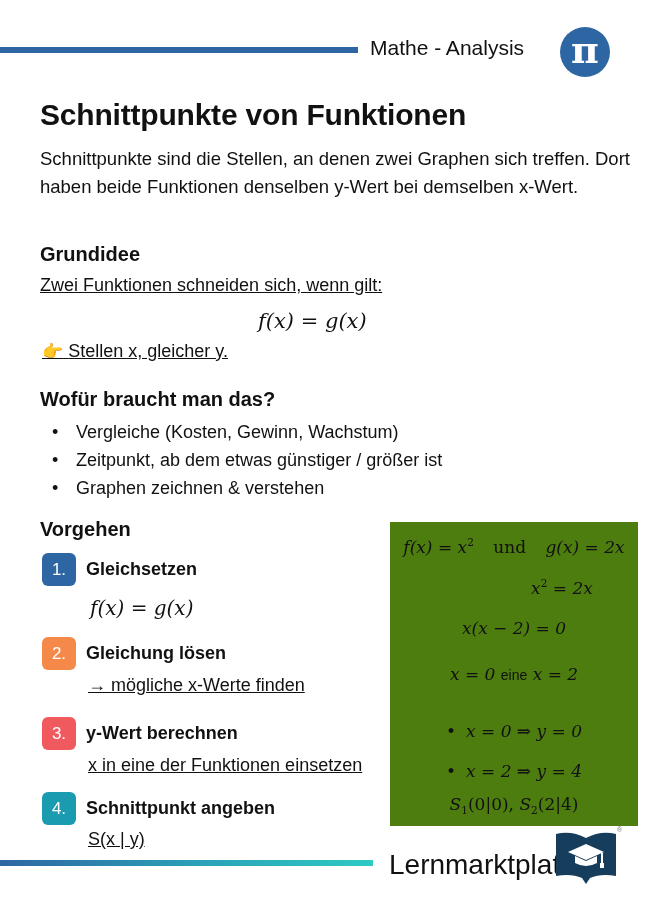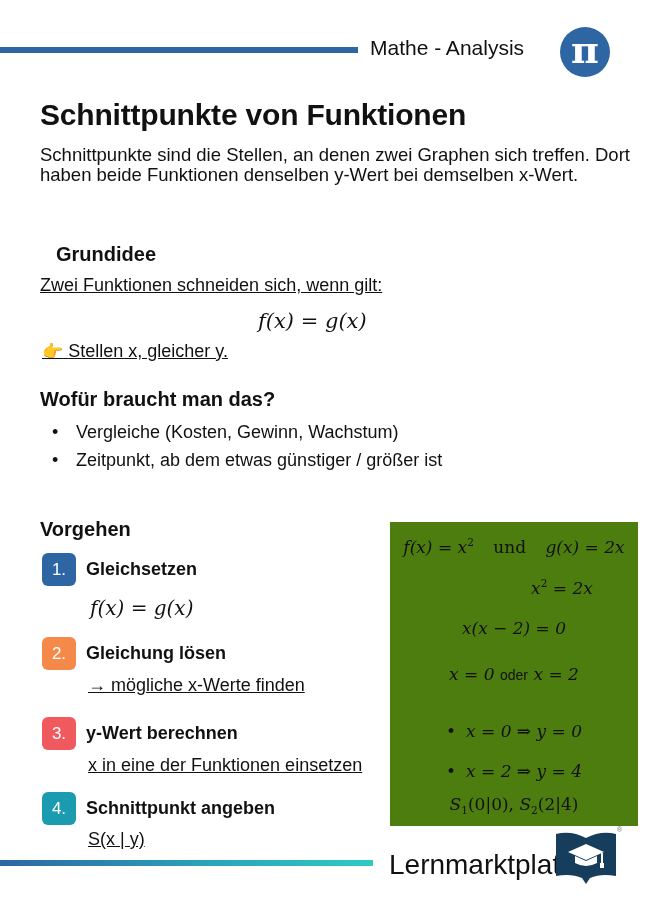--- a/index.html
+++ b/index.html
@@ -5,21 +5,21 @@
   html, body { margin:0; padding:0; background:#ffffff; }
   body { width:645px; height:909px; position:relative; overflow:hidden;
          font-family:"Liberation Sans", "DejaVu Sans", sans-serif; color:#111; }
   .abs { position:absolute; }
   .top-line { left:0; top:47px; width:358px; height:6px; background:#2e66a3; }
   .header-title { left:370px; top:36px; font-size:21px; color:#111; white-space:nowrap; }
   .pi-logo { left:560px; top:27px; width:50px; height:50px; border-radius:50%;
              background:#2e66a3; color:#fff; font-family:"DejaVu Serif", serif;
              font-size:38px; line-height:46px; text-align:center; font-weight:bold; }
   .title { left:40px; top:98px; font-size:30px; font-weight:bold; white-space:nowrap; letter-spacing:-0.2px; }
-  .intro { left:40px; top:145px; width:590px; font-size:18.5px; line-height:20px; }
+  .intro { left:40px; top:145px; width:590px; font-size:18.5px; line-height:28px; }
   .h2 { font-size:20px; font-weight:bold; white-space:nowrap; }
   .txt { font-size:18px; white-space:nowrap;text-decoration:underline; }
   .math { font-family:"DejaVu Serif", "Liberation Serif", serif; font-style:italic; white-space:nowrap; }
   .math .up { font-style:normal; }
   .math sup { font-size:0.62em; font-style:normal; }
   .math sub { font-size:0.62em; font-style:normal; }
   .bullets { left:48px; top:418px; margin:0; padding:0; list-style:none; font-size:18px; line-height:28px; }
   .bullets li { position:relative; padding-left:28px; white-space:nowrap; }
   .bullets li::before { content:"•"; position:absolute; left:4px; top:0; }
   .badge { width:34px; height:33px; border-radius:6px; color:#fff; font-size:17px;
@@ -37,32 +37,33 @@
 </head>
 <body>
 
 <div class="abs top-line"></div>
 <div class="abs header-title">Mathe - Analysis</div>
 <div class="abs pi-logo">π</div>
 
 <div class="abs title">Schnittpunkte von Funktionen</div>
 <div class="abs intro">Schnittpunkte sind die Stellen, an denen zwei Graphen sich treffen. Dort haben beide Funktionen denselben y-Wert bei demselben x-Wert.</div>
 
-<div class="abs h2" style="left:40px;top:243px;margin-left:16px;">Grundidee</div>
+<div class="abs h2" style="left:40px;top:243px;">Grundidee</div>
 <div class="abs txt" style="left:40px;top:275px;">Zwei Funktionen schneiden sich, wenn gilt:</div>
 <div class="abs math" style="left:258px;top:309px;font-size:21px;">f(x) = g(x)</div>
 <div class="abs txt" style="left:42px;top:341px;">
   <span style="font-size:17px;">👉</span>
   <span>Stellen x, gleicher y.</span>
 </div>
 
 <div class="abs h2" style="left:40px;top:388px;">Wofür braucht man das?</div>
 <ul class="abs bullets">
   <li>Vergleiche (Kosten, Gewinn, Wachstum)</li>
   <li>Zeitpunkt, ab dem etwas günstiger / größer ist</li>
+  <li>Graphen zeichnen &amp; verstehen</li>
 </ul>
 
 <div class="abs h2" style="left:40px;top:518px;">Vorgehen</div>
 
 <div class="abs badge" style="left:42px;top:553px;background:#2e66a3;">1.</div>
 <div class="abs step-title" style="left:86px;top:559px;">Gleichsetzen</div>
 <div class="abs math" style="left:90px;top:596px;font-size:20px;">f(x) = g(x)</div>
 
 <div class="abs badge" style="left:42px;top:637px;background:#f5894a;">2.</div>
 <div class="abs step-title" style="left:86px;top:643px;">Gleichung lösen</div>
@@ -81,21 +82,21 @@
     <span>f(x) = x</span><sup>2</sup>
     <span class="up" style="margin:0 14px;">und</span>
     <span>g(x) = 2x</span>
   </div>
   <div class="calc-line math" style="top:55px;margin-left:48px;">
     <span>x</span><sup>2</sup><span> = 2x</span>
   </div>
   <div class="calc-line math" style="top:96px;">x(x − 2) = 0</div>
   <div class="calc-line math" style="top:142px;">
     <span>x = 0</span>
-    <span class="oder">oder</span>
+    <span class="oder">eine</span>
     <span>x = 2</span>
   </div>
   <div class="calc-line math" style="top:199px;">
     <span class="up" style="margin-right:10px;">•</span><span>x = 0 ⇒ y = 0</span>
   </div>
   <div class="calc-line math" style="top:239px;">
     <span class="up" style="margin-right:10px;">•</span><span>x = 2 ⇒ y = 4</span>
   </div>
   <div class="calc-line math" style="top:272px;">
     <span>S</span><sub>1</sub><span class="up">(0|0),</span>

